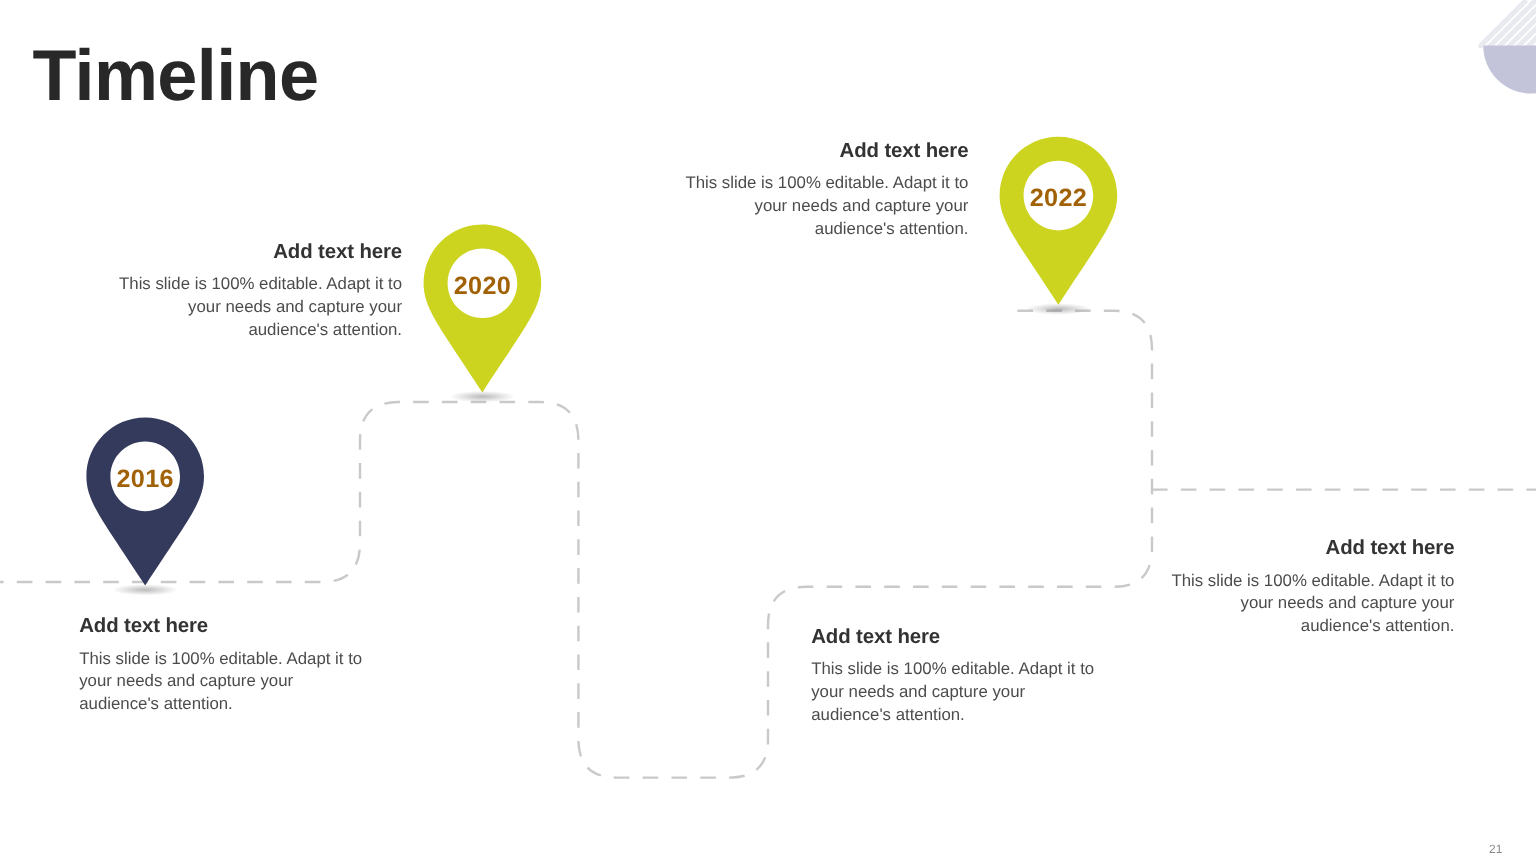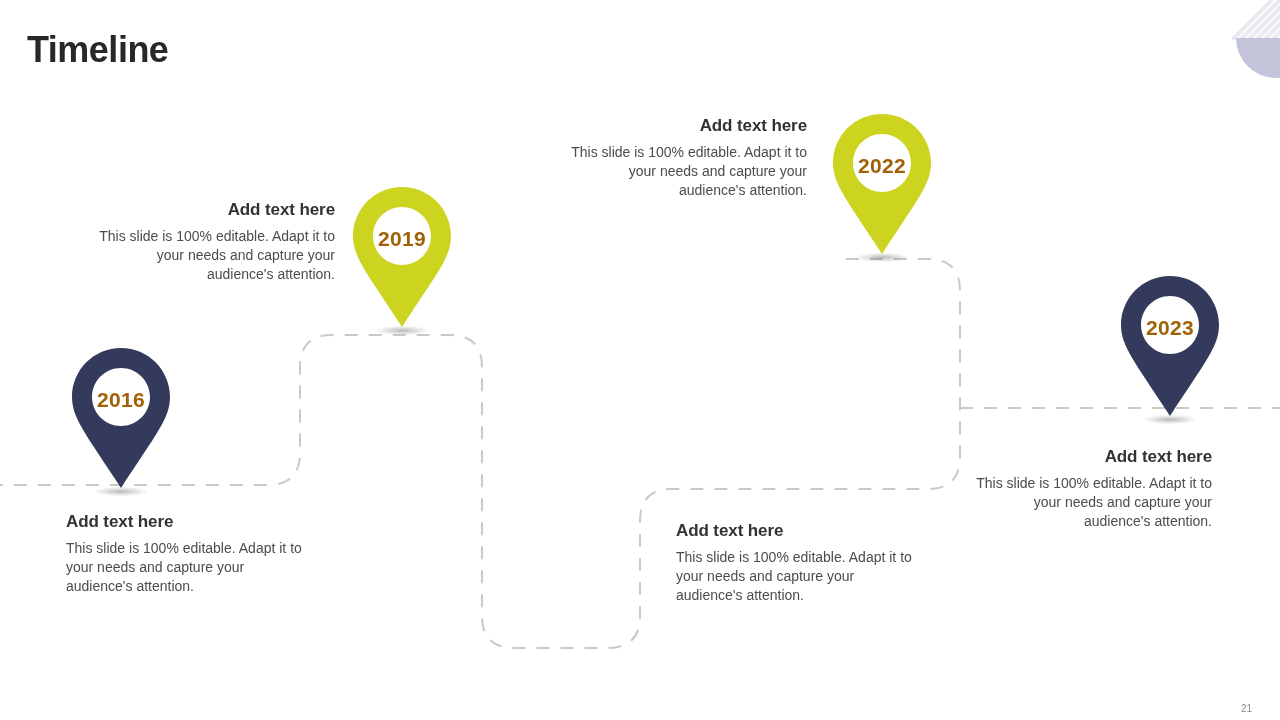--- a/index.html
+++ b/index.html
@@ -16,21 +16,21 @@
     height: 720px;
     background: #ffffff;
     overflow: hidden;
   }
 
   
   #page-title {
     position: absolute;
     left: 27px;
     top: 30px;
-    font-size: 36px;
+    font-size: 60px;
     font-weight: bold;
     color: #282828;
     letter-spacing: -0.5px;
     line-height: 1.1;
   }
 
   
   #corner-deco {
     position: absolute;
     right: 0;
@@ -171,21 +171,21 @@
   <div class="text-block align-left" style="left:66px; top:512px; width:248px;">
     <div class="tb-heading">Add text here</div>
     <div class="tb-body">This slide is 100% editable. Adapt it to your needs and capture your audience's attention.</div>
   </div>
 
   <div class="pin" style="left:347px; top:183px;">
     <svg width="110" height="148" viewBox="0 0 110 148">
       <path d="M55 4 C27.9 4 6 25.9 6 53 C6 74.5 20 90 55 144 C90 90 104 74.5 104 53 C104 25.9 82.1 4 55 4 Z
                M55 24 C71 24 84 37 84 53 C84 69 71 82 55 82 C39 82 26 69 26 53 C26 37 39 24 55 24 Z" fill="#ccd41f" fill-rule="evenodd"></path>
     </svg>
-    <div class="pin-year">2019</div>
+    <div class="pin-year">2020</div>
     <div class="pin-shadow"></div>
   </div>
   <div class="text-block align-right" style="left:90px; top:200px; width:245px;">
     <div class="tb-heading">Add text here</div>
     <div class="tb-body">This slide is 100% editable. Adapt it to your needs and capture your audience's attention.</div>
   </div>
 
   <div class="text-block align-left" style="left:676px; top:521px; width:248px;">
     <div class="tb-heading">Add text here</div>
     <div class="tb-body">This slide is 100% editable. Adapt it to your needs and capture your audience's attention.</div>
@@ -197,28 +197,20 @@
                M55 24 C71 24 84 37 84 53 C84 69 71 82 55 82 C39 82 26 69 26 53 C26 37 39 24 55 24 Z" fill="#ccd41f" fill-rule="evenodd"></path>
     </svg>
     <div class="pin-year">2022</div>
     <div class="pin-shadow"></div>
   </div>
   <div class="text-block align-right" style="left:562px; top:116px; width:245px;">
     <div class="tb-heading">Add text here</div>
     <div class="tb-body">This slide is 100% editable. Adapt it to your needs and capture your audience's attention.</div>
   </div>
 
-  <div class="pin" style="left:1115px; top:272px;">
-    <svg width="110" height="148" viewBox="0 0 110 148">
-      <path d="M55 4 C27.9 4 6 25.9 6 53 C6 74.5 20 90 55 144 C90 90 104 74.5 104 53 C104 25.9 82.1 4 55 4 Z
-               M55 24 C71 24 84 37 84 53 C84 69 71 82 55 82 C39 82 26 69 26 53 C26 37 39 24 55 24 Z" fill="#343a5c" fill-rule="evenodd"></path>
-    </svg>
-    <div class="pin-year">2023</div>
-    <div class="pin-shadow"></div>
-  </div>
   <div class="text-block align-right" style="left:967px; top:447px; width:245px;">
     <div class="tb-heading">Add text here</div>
     <div class="tb-body">This slide is 100% editable. Adapt it to your needs and capture your audience's attention.</div>
   </div>
 
   <div id="page-number">21</div>
 
 </div>
 
 </body></html>

